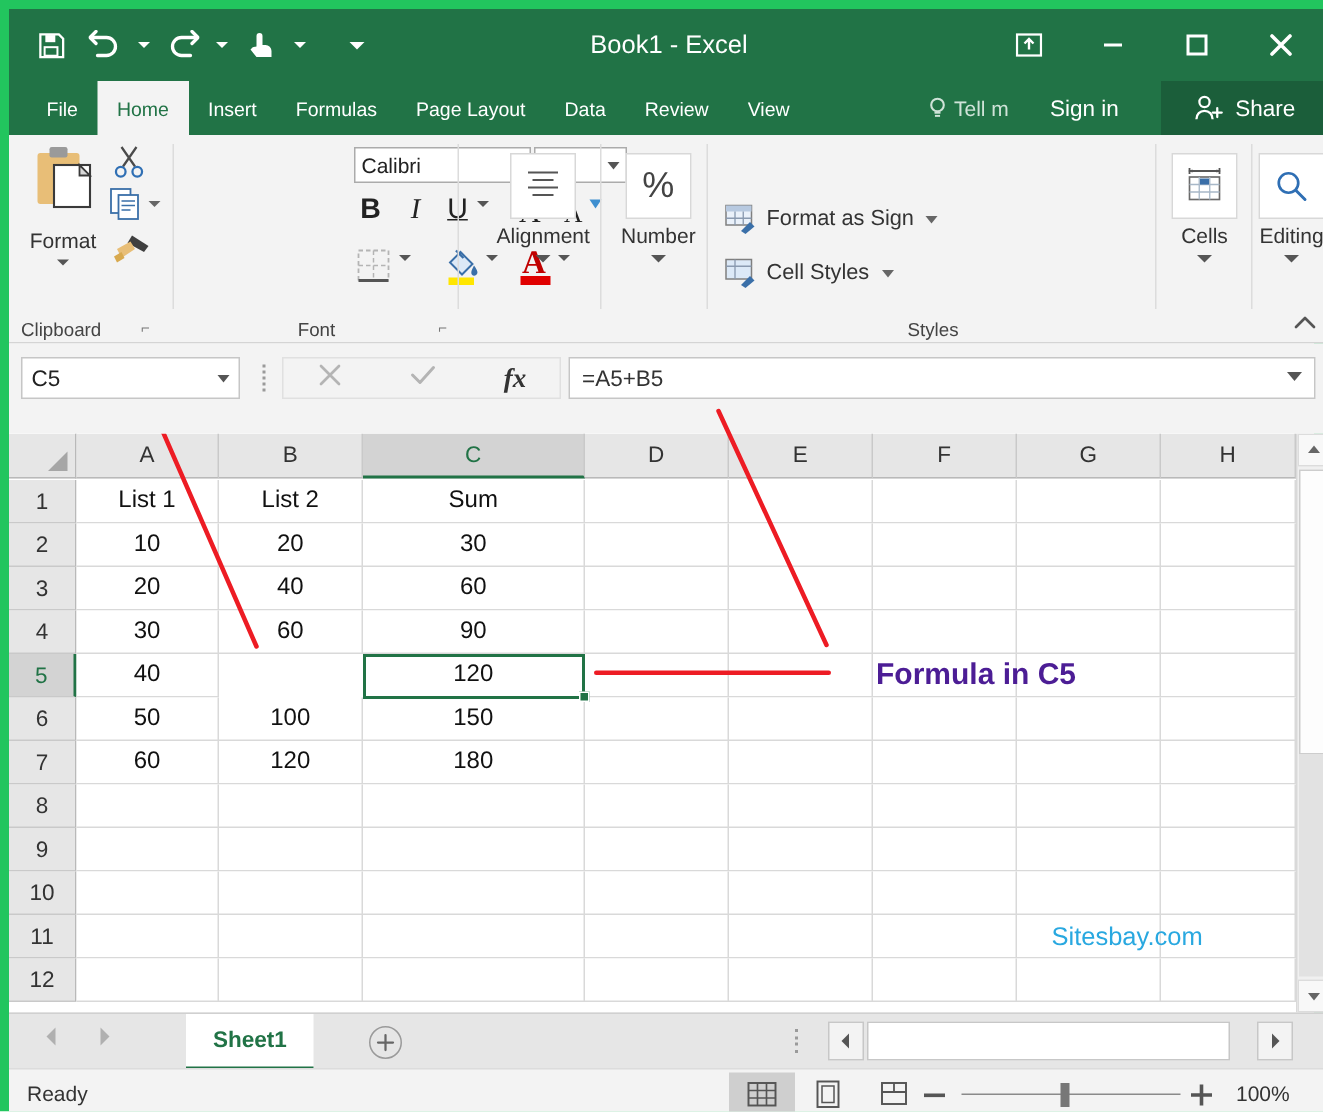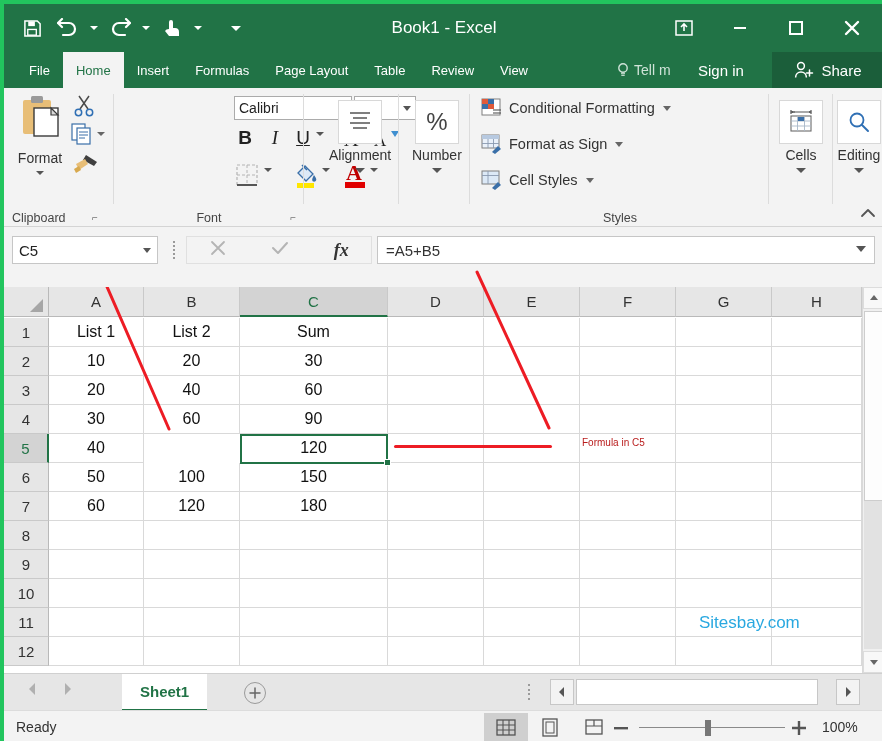--- a/index.html
+++ b/index.html
@@ -3,21 +3,21 @@
 <meta charset="utf-8">
 <style>
   * { box-sizing: border-box; margin: 0; padding: 0; }
   html, body {
     width: 882px; height: 741px;
     font-family: "Liberation Sans", sans-serif;
     overflow: hidden; background: #fff;
   }
   #app {
     position: relative; width: 882px; height: 741px;
-    border: 4px solid #22c55e;
+    border: 6px solid #22c55e;
     background: #fff;
   }
 
   
   .titlebar {
     position: absolute; left: 0; top: 0; width: 880px; height: 48px;
     background: #217346;
   }
   .qat { position: absolute; left: 10px; top: 0; height: 48px; display: flex; align-items: center; }
   .qat-btn {
@@ -229,21 +229,21 @@
   .fillhandle {
     position: absolute; width: 7px; height: 7px; background: #217346;
     border: 1px solid #fff;
   }
   .watermark {
     position: absolute; font-size: 17px; color: #29a8e0;
   }
   
   .ann-line { position: absolute; background: #ed1c24; }
   .ann-text {
-    position: absolute; color: #b91c1c; font-size: 10px; font-weight: normal;
+    position: absolute; color: #4c1d95; font-size: 20px; font-weight: bold;
     white-space: nowrap;
   }
 
   
   .vsb {
     position: absolute; right: 0; top: 0; width: 22px; height: 386px;
     background: #f0f0f0; border-left: 1px solid #d9d9d9;
   }
   .vsb-up, .vsb-dn {
     position: absolute; left: 0; width: 22px; height: 22px;
@@ -388,21 +388,21 @@
     </div>
   </div>
 
   <div class="tabsrow">
     <div class="tabs">
       <div class="tab">File</div>
       <div class="tab active">Home</div>
       <div class="tab">Insert</div>
       <div class="tab">Formulas</div>
       <div class="tab">Page Layout</div>
-      <div class="tab">Table</div>
+      <div class="tab">Data</div>
       <div class="tab">Review</div>
       <div class="tab">View</div>
     </div>
     <div class="tellme">
       <svg width="14" height="16" viewBox="0 0 14 16">
           <circle cx="7" cy="6" r="4.2" fill="none" stroke="#cfe3d8" stroke-width="1.4"></circle>
           <rect x="5" y="10.5" width="4" height="1.3" fill="#cfe3d8"></rect>
           <rect x="5.3" y="12.6" width="3.4" height="1.3" fill="#cfe3d8"></rect>
         </svg>
       <span>Tell m</span>
@@ -546,32 +546,20 @@
         <span class="box" style="font-size:24px;color:#444">
           <span>%</span>
         </span>
         <span class="cap">Number</span>
         <i class="dd"></i>
       </div>
       <div class="grp-sep" style="right:0"></div>
     </div>
 
     <div class="grp" style="left:467px; width:298px">
-      <div class="stylerow" style="left:10px; top:10px">
-        <svg width="22" height="20" viewBox="0 0 22 20">
-          <rect x="1" y="1" width="18" height="16" fill="#fff" stroke="#7f7f7f" stroke-width="1"></rect>
-          <rect x="1" y="1" width="6" height="5" fill="#e05a3a"></rect>
-          <rect x="7" y="1" width="6" height="5" fill="#3a6fa8"></rect>
-          <rect x="1" y="6" width="6" height="5" fill="#3a6fa8"></rect>
-          <rect x="7" y="6" width="6" height="5" fill="#e05a3a"></rect>
-          <path d="M12 12h8M12 15h8" stroke="#444" stroke-width="1.2"></path>
-        </svg>
-        <span>Conditional Formatting</span>
-        <i class="cdd"></i>
-      </div>
       <div class="stylerow" style="left:10px; top:46px">
         <svg width="22" height="20" viewBox="0 0 22 20">
           <rect x="1" y="1" width="17" height="13" fill="#eaf1fa" stroke="#7f7f7f" stroke-width="1"></rect>
           <rect x="1" y="1" width="17" height="4" fill="#b7c9e0"></rect>
           <path d="M7 5v9M12.5 5v9M1 9.5h17" stroke="#8a9ab0" stroke-width=".9"></path>
           <path d="M11 18 L17 12 L20 15 L14 20 Z" fill="#3a6fa8"></path>
         </svg>
         <span>Format as Sign</span>
         <i class="cdd"></i>
       </div>

